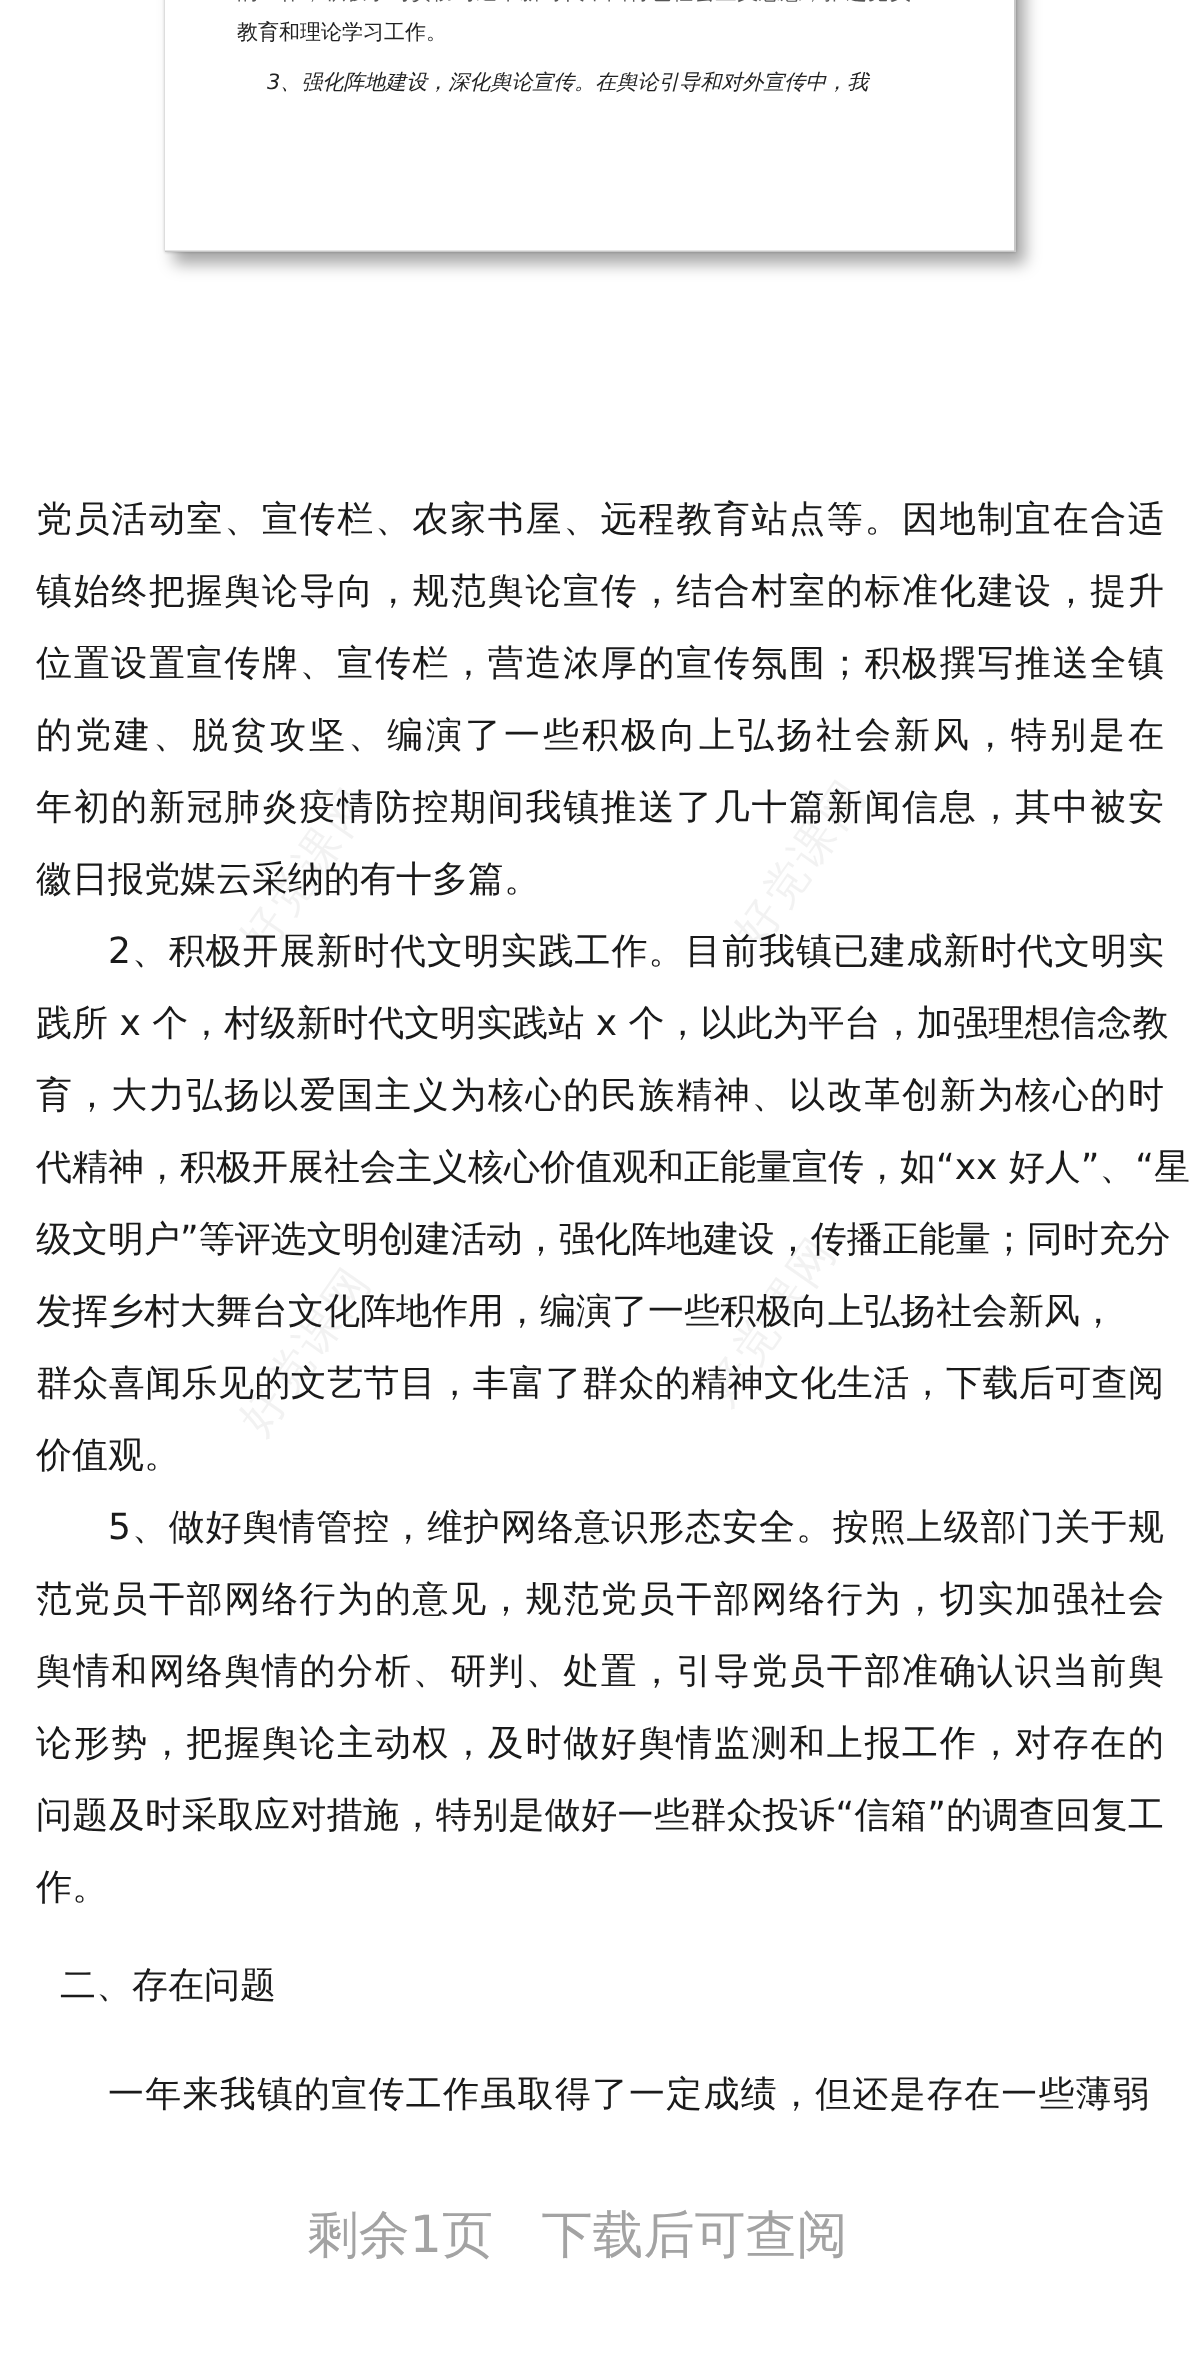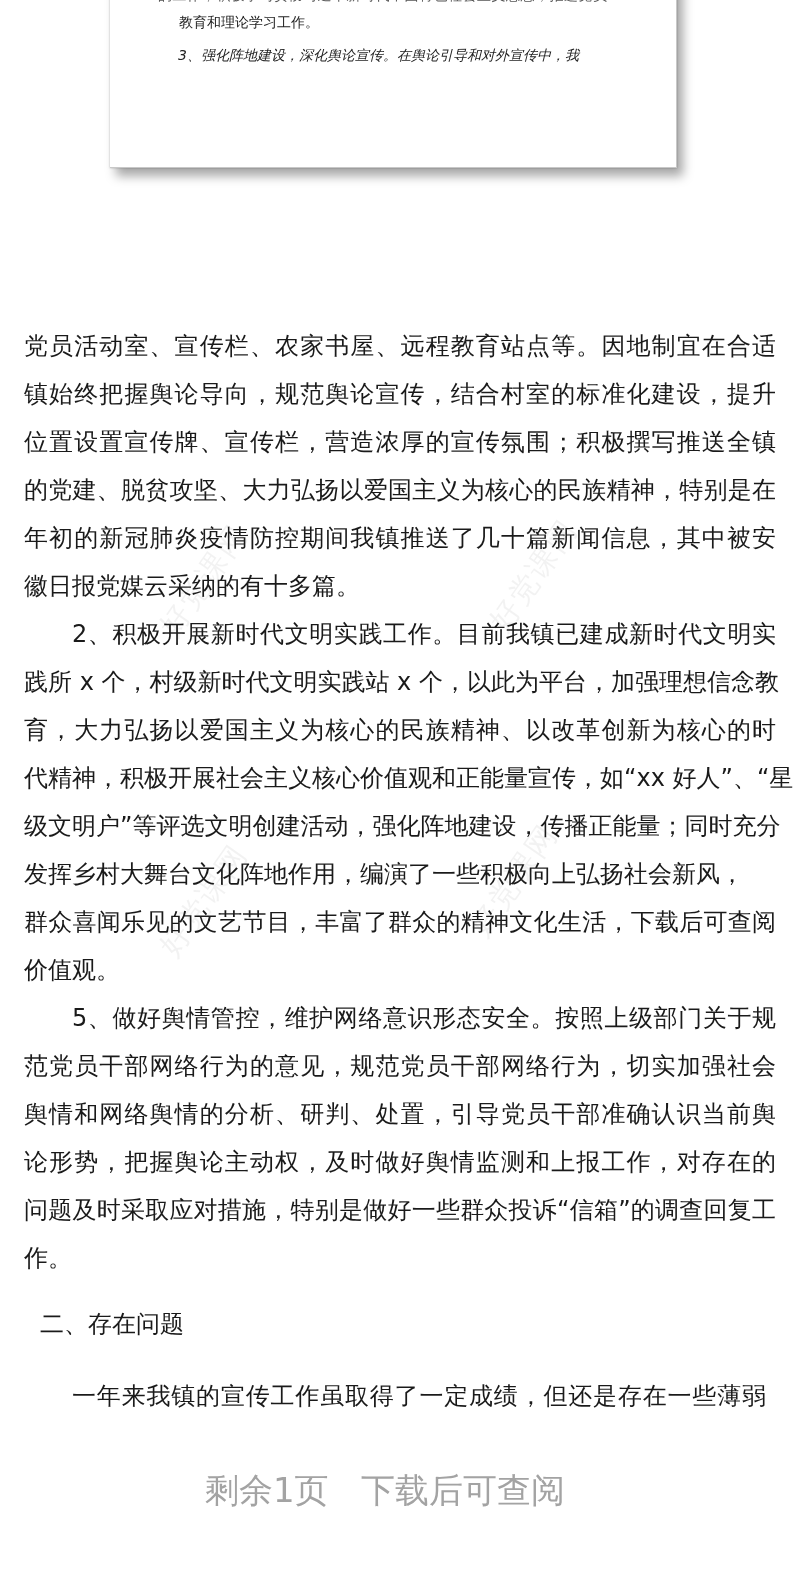--- a/index.html
+++ b/index.html
@@ -35,21 +35,21 @@
       color: #222;
       white-space: nowrap;
     }
     .page-card .pline.cut {
       top: 6px;
       left: 48px;
       color: #555;
       clip-path: inset(10px 0 0 0);
       letter-spacing: 0.5px;
     }
-    .page-card .pline.l1 { top: 33px; left: 48px; margin-left: 21px; }
+    .page-card .pline.l1 { top: 33px; left: 48px; }
     .page-card .pline.l2 { top: 66px; left: 68px; font-style: italic; }
 
     
     .body-text {
       position: absolute;
       left: 24px;
       top: 322px;
       width: 752px;
     }
     .line {
@@ -124,21 +124,21 @@
 
 <div class="watermark" style="left:140px; top:560px;">好党课网</div>
 <div class="watermark" style="left:470px; top:555px;">好党课网</div>
 <div class="watermark" style="left:140px; top:880px;">好党课网</div>
 <div class="watermark" style="left:450px; top:860px;">好党课网</div>
 
 <div class="body-text">
   <div class="line">党员活动室、宣传栏、农家书屋、远程教育站点等。因地制宜在合适</div>
   <div class="line">镇始终把握舆论导向，规范舆论宣传，结合村室的标准化建设，提升</div>
   <div class="line">位置设置宣传牌、宣传栏，营造浓厚的宣传氛围；积极撰写推送全镇</div>
-  <div class="line">的党建、脱贫攻坚、大力弘扬以爱国主义为核心的民族精神，特别是在</div>
+  <div class="line">的党建、脱贫攻坚、编演了一些积极向上弘扬社会新风，特别是在</div>
   <div class="line">年初的新冠肺炎疫情防控期间我镇推送了几十篇新闻信息，其中被安</div>
   <div class="line last">徽日报党媒云采纳的有十多篇。</div>
   <div class="line indent">2、积极开展新时代文明实践工作。目前我镇已建成新时代文明实</div>
   <div class="line">践所 x 个，村级新时代文明实践站 x 个，以此为平台，加强理想信念教</div>
   <div class="line">育，大力弘扬以爱国主义为核心的民族精神、以改革创新为核心的时</div>
   <div class="line">代精神，积极开展社会主义核心价值观和正能量宣传，如“xx 好人”、“星</div>
   <div class="line">级文明户”等评选文明创建活动，强化阵地建设，传播正能量；同时充分</div>
   <div class="line last">发挥乡村大舞台文化阵地作用，编演了一些积极向上弘扬社会新风，</div>
   <div class="line">群众喜闻乐见的文艺节目，丰富了群众的精神文化生活，下载后可查阅</div>
   <div class="line last">价值观。</div>

